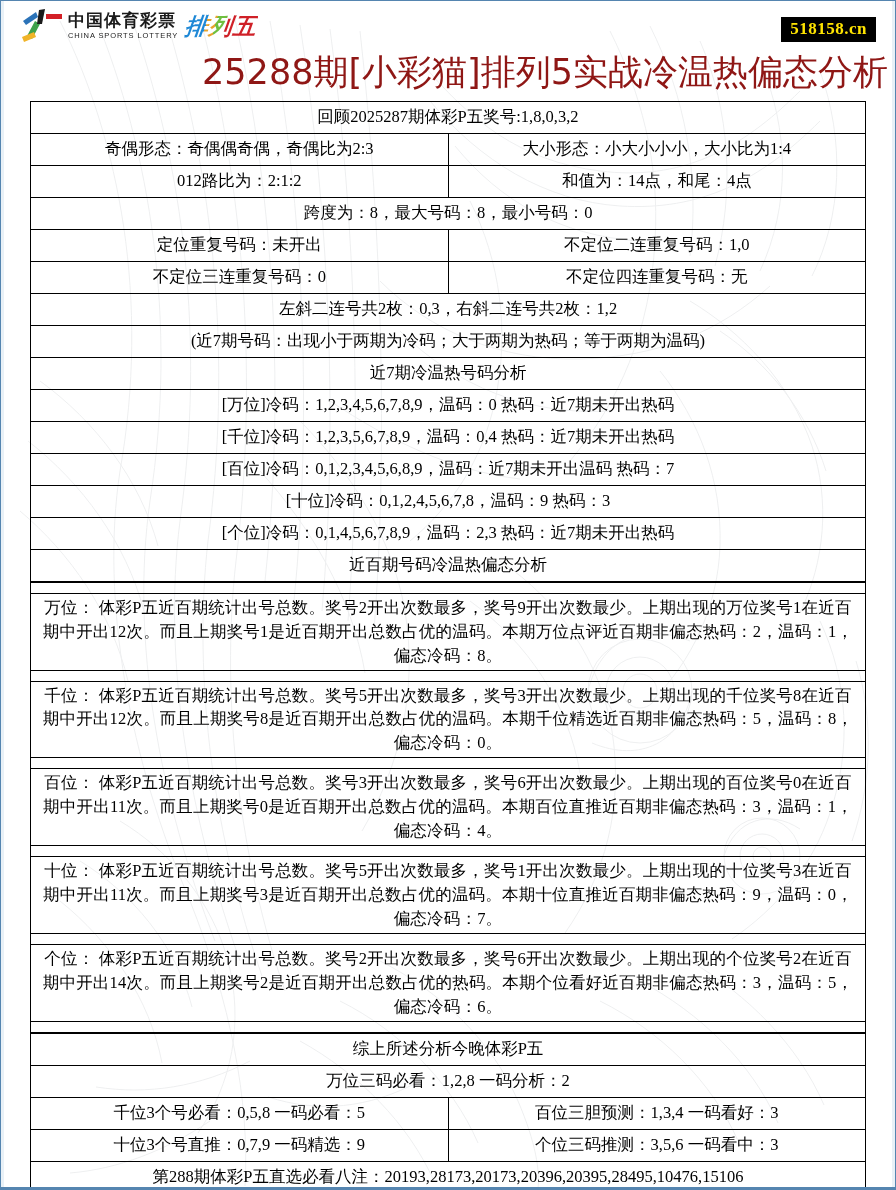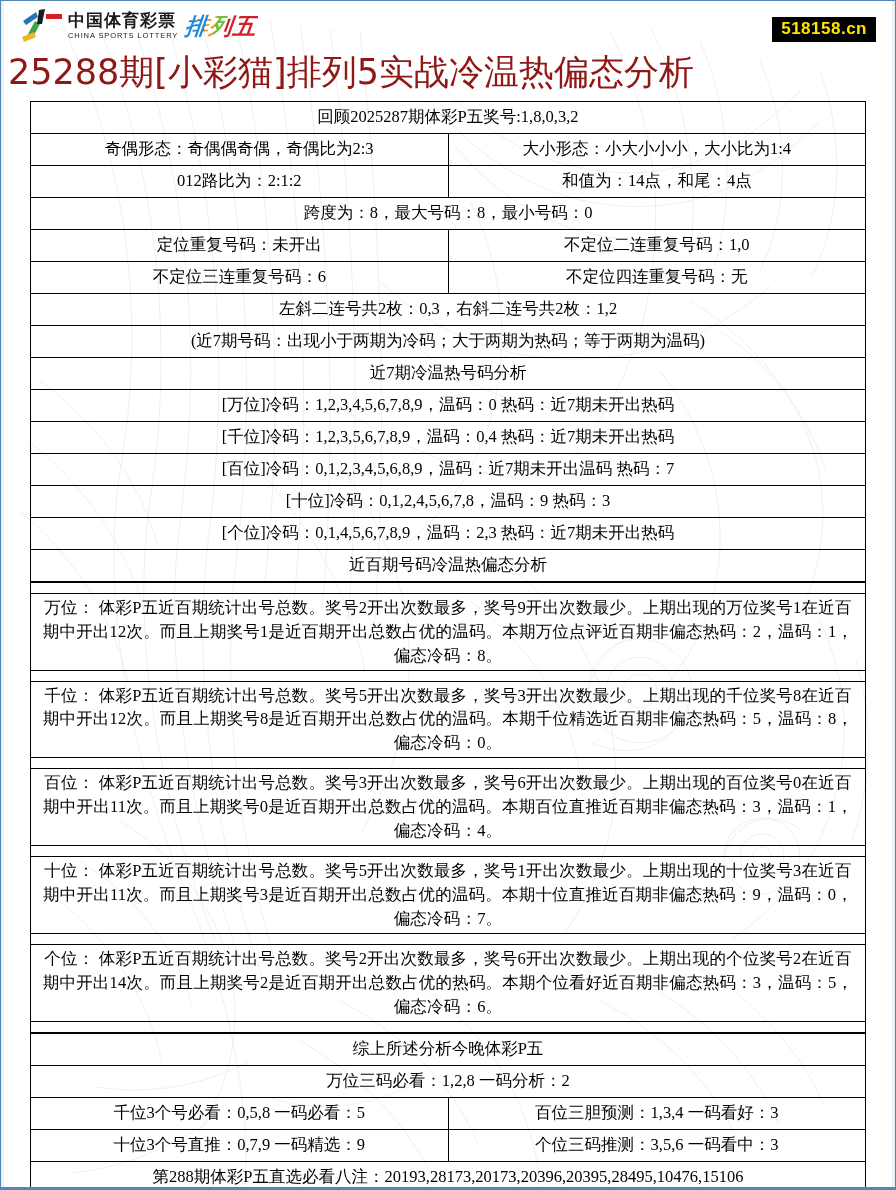--- a/index.html
+++ b/index.html
@@ -102,30 +102,30 @@
     background-clip: text;
     color: transparent;
     transform: skewX(-6deg);
   }
   .site-badge {
     position: absolute;
     right: 12px;
     top: 16px;
     background: #000000;
     color: #ffe400;
-    font-family: Liberation Sans, sans-serif;
+    font-family: Liberation Serif, serif;
     font-weight: bold;
     font-size: 17px;
     padding: 2px 9px 3px 9px;
     letter-spacing: 0.5px;
   }
 
   
   .title {
-    text-align: left;
+    text-align: right;
     font-family: "DejaVu Sans", sans-serif;
     font-size: 35px;
     font-weight: normal;
     color: #8f1715;
     letter-spacing: 0px;
     line-height: 1.08;
     margin: 1px 0 9px 0;
     white-space: nowrap;
   }
 
@@ -272,21 +272,21 @@
           <td class="c tall">和值为：14点，和尾：4点</td>
         </tr>
         <tr>
           <td class="c tall" colspan="2">跨度为：8，最大号码：8，最小号码：0</td>
         </tr>
         <tr>
           <td class="c tall">定位重复号码：未开出</td>
           <td class="c tall">不定位二连重复号码：1,0</td>
         </tr>
         <tr>
-          <td class="c tall">不定位三连重复号码：6</td>
+          <td class="c tall">不定位三连重复号码：0</td>
           <td class="c tall">不定位四连重复号码：无</td>
         </tr>
         <tr>
           <td class="c tall" colspan="2">左斜二连号共2枚：0,3，右斜二连号共2枚：1,2</td>
         </tr>
         <tr>
           <td class="c tall" colspan="2">(近7期号码：出现小于两期为冷码；大于两期为热码；等于两期为温码)</td>
         </tr>
 
         <tr>

